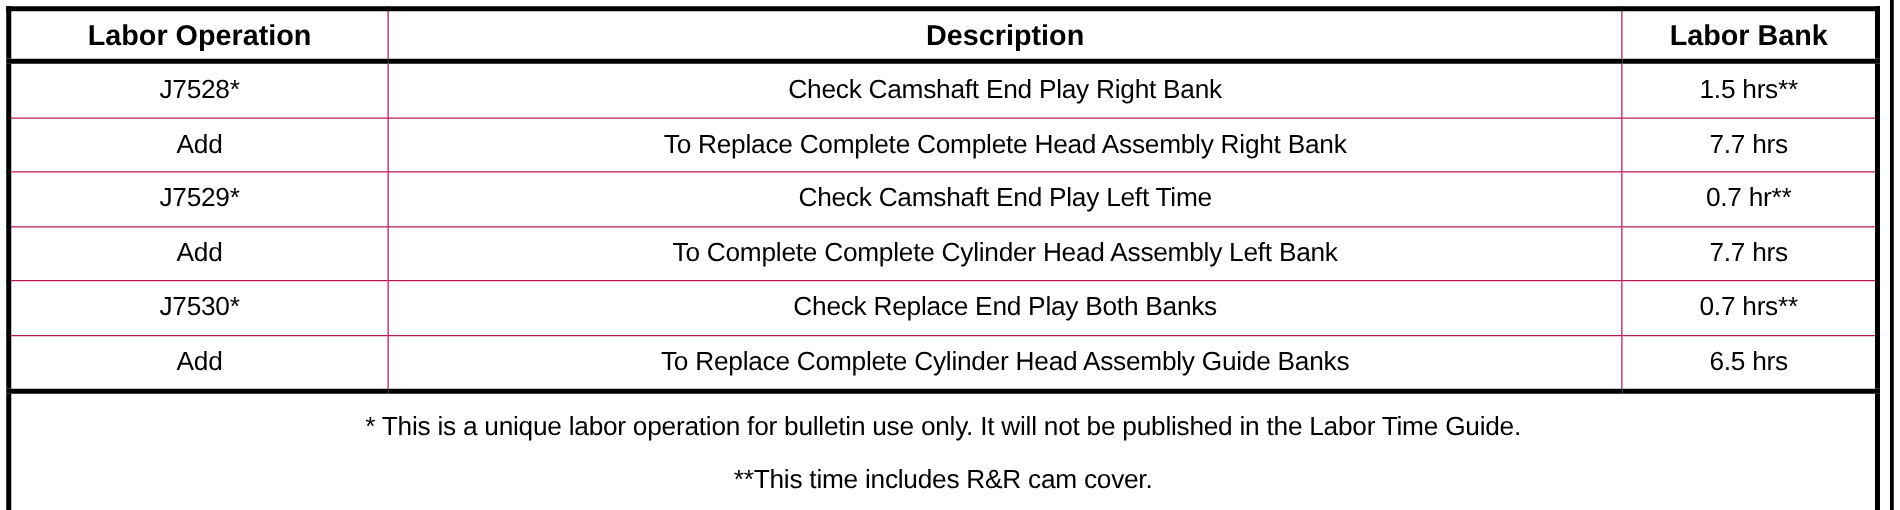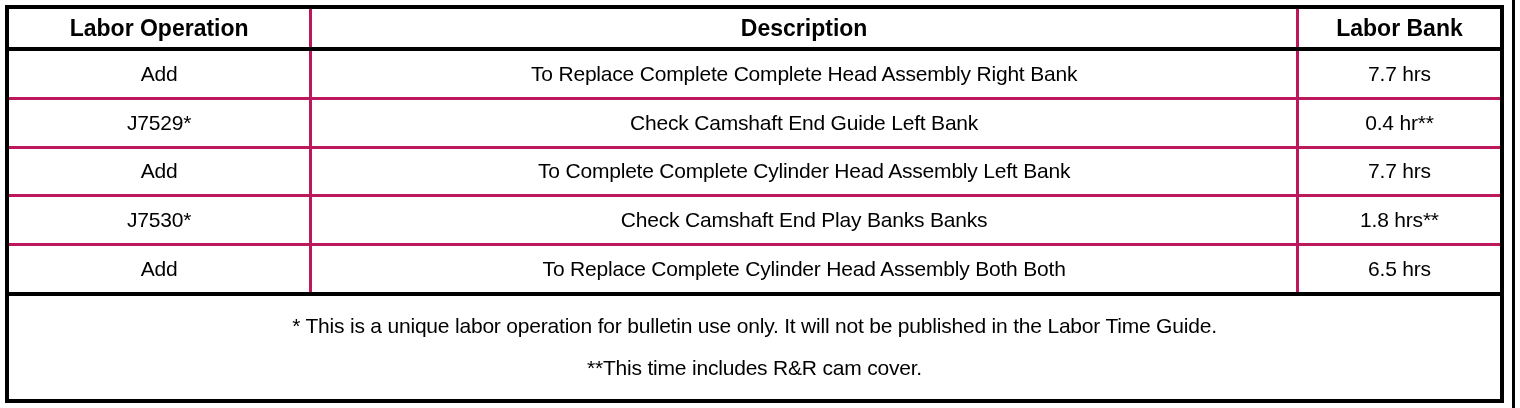--- a/index.html
+++ b/index.html
@@ -40,21 +40,21 @@
     height: 398px;
     border-collapse: collapse;
     table-layout: fixed;
     border: 4px solid #000000;
     background: #ffffff;
     box-sizing: border-box;
   }
 
   .labor-table td,
   .labor-table th {
-    border: 3px solid #be185d;
+    border: 1px solid #be185d;
     padding: 0;
     margin: 0;
     text-align: center;
     vertical-align: middle;
     font-weight: normal;
     letter-spacing: -0.2px;
   }
 
   
   .col-op   { width: 303px; }
@@ -112,48 +112,53 @@
     <thead>
       <tr class="header-row">
         <th>Labor Operation</th>
         <th>Description</th>
         <th>Labor Bank</th>
       </tr>
     </thead>
 
     <tbody>
 
+      <tr class="data-row">
+        <td>J7528*</td>
+        <td>Check Camshaft End Play Right Bank</td>
+        <td>1.5 hrs**</td>
+      </tr>
 
       <tr class="data-row">
         <td>Add</td>
         <td>To Replace Complete Complete Head Assembly Right Bank</td>
         <td>7.7 hrs</td>
       </tr>
 
       <tr class="data-row">
         <td>J7529*</td>
-        <td>Check Camshaft End Guide Left Bank</td>
-        <td>0.4 hr**</td>
+        <td>Check Camshaft End Play Left Time</td>
+        <td>0.7 hr**</td>
       </tr>
 
       <tr class="data-row">
         <td>Add</td>
         <td>To Complete Complete Cylinder Head Assembly Left Bank</td>
         <td>7.7 hrs</td>
       </tr>
 
       <tr class="data-row">
         <td>J7530*</td>
-        <td>Check Camshaft End Play Banks Banks</td>
-        <td>1.8 hrs**</td>
+        <td>Check Replace End Play Both Banks</td>
+        <td>0.7 hrs**</td>
       </tr>
 
       <tr class="data-row last-data-row">
         <td>Add</td>
-        <td>To Replace Complete Cylinder Head Assembly Both Both</td>
+        <td>To Replace Complete Cylinder Head Assembly Guide Banks</td>
         <td>6.5 hrs</td>
       </tr>
 
       <tr>
         <td class="footnote-cell" colspan="3">
           <div class="footnote-line">* This is a unique labor operation for bulletin use only. It will not be published in the Labor Time Guide.</div>
           <div class="footnote-gap"></div>
           <div class="footnote-line">**This time includes R&amp;R cam cover.</div>
         </td>
       </tr>

